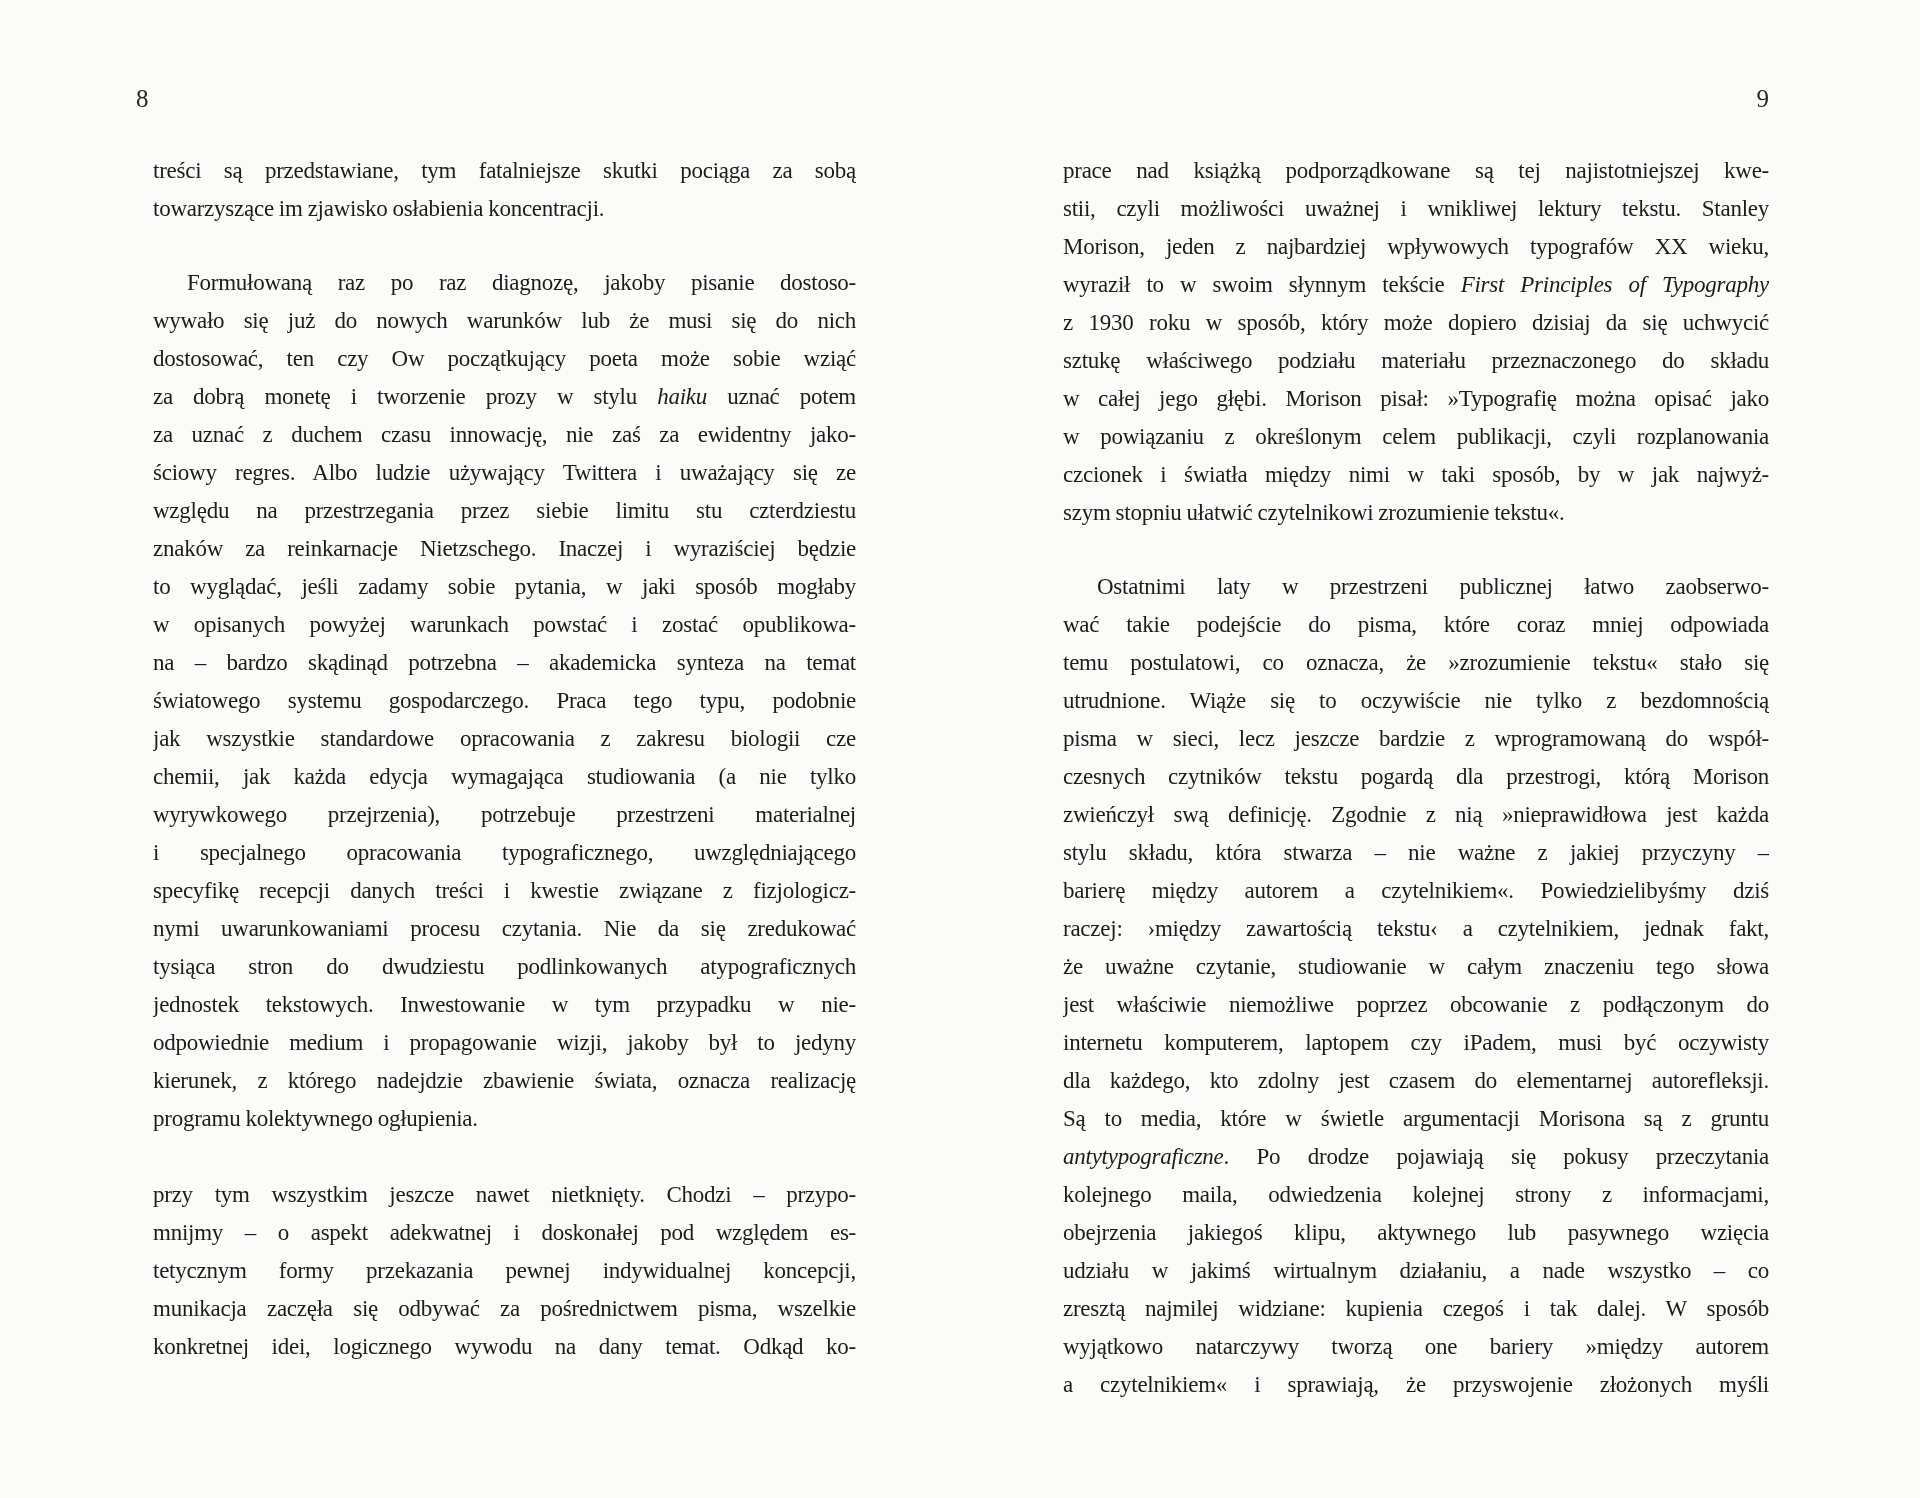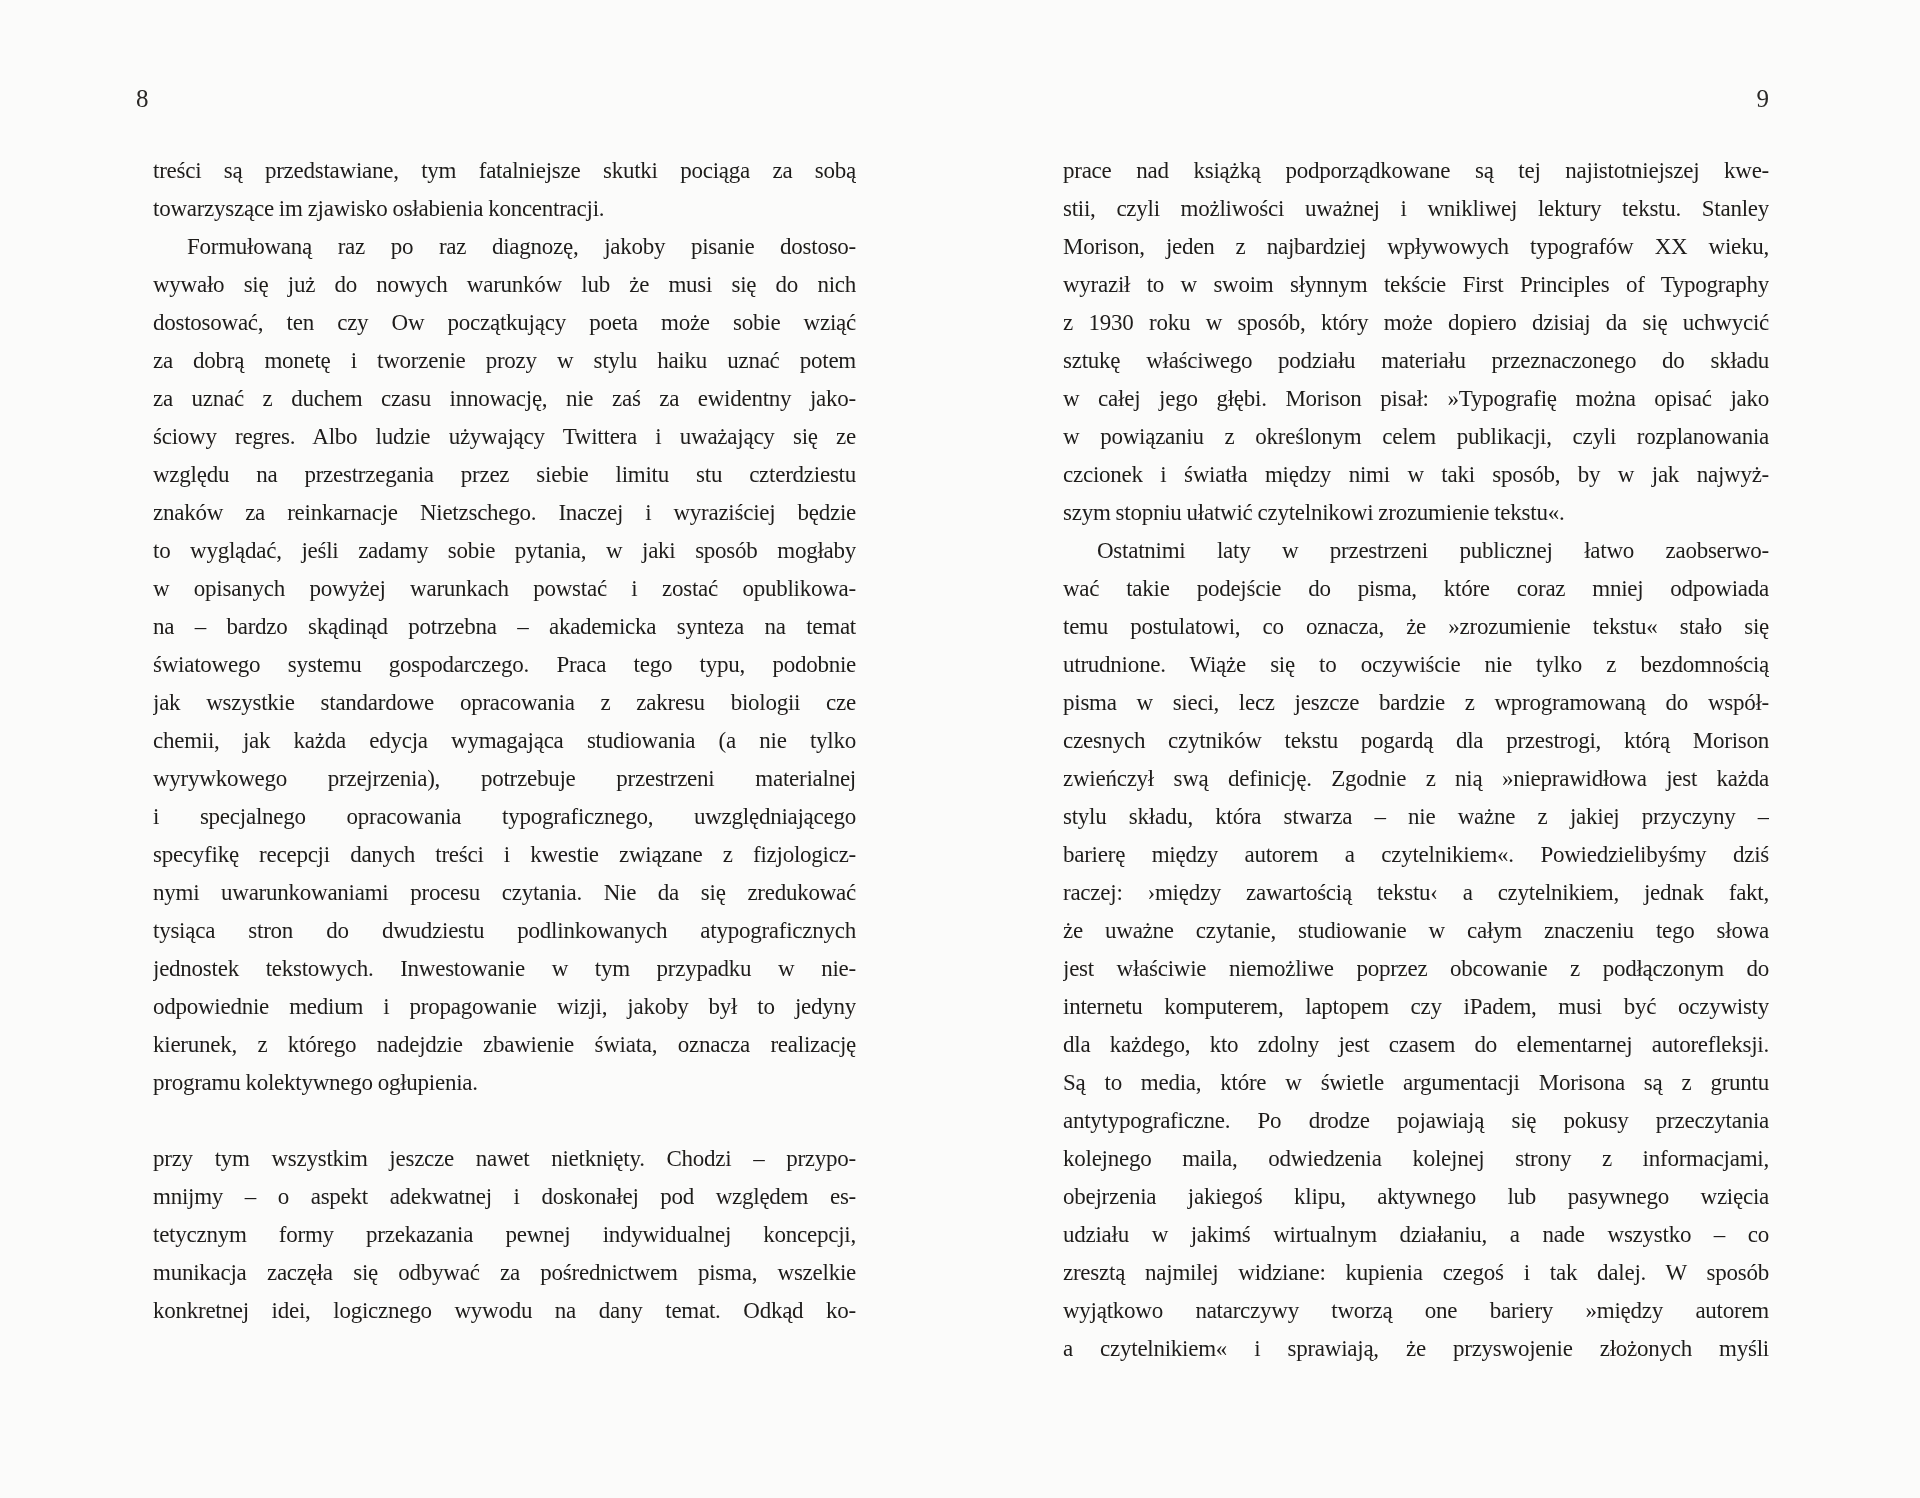--- a/index.html
+++ b/index.html
@@ -38,23 +38,23 @@
     word-spacing: -0.5px;
     text-align: justify;
     text-align-last: justify;
     -moz-text-align-last: justify;
     overflow: hidden;
   }
   .line.para-end {
     text-align-last: left;
     -moz-text-align-last: left;
   }
-  .line.indent { text-indent: 34px; }
+  .line.indent { text-indent: 34px; margin-top: 36px; }
   .spacer { height: 38px; }
-  .it { }
+  .it { font-style: italic; }
 </style>
 </head>
 <body>
 
 <div>
 
   <div id="page-number-left" class="page-number">8</div>
 
   <div id="page-number-right" class="page-number">9</div>
 

